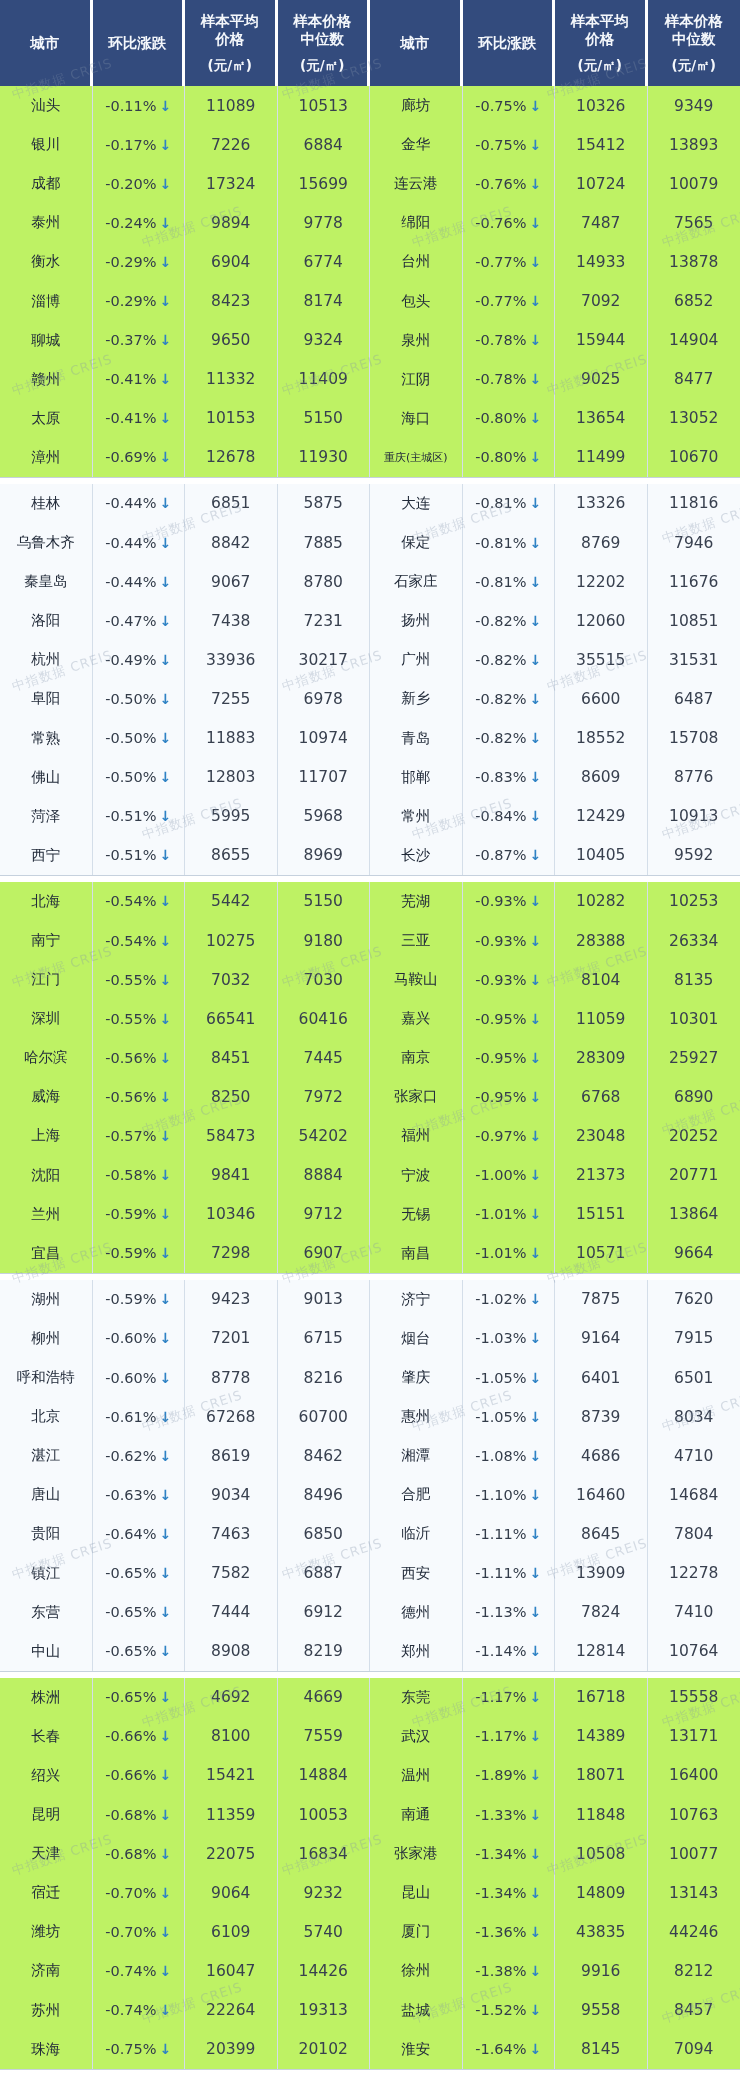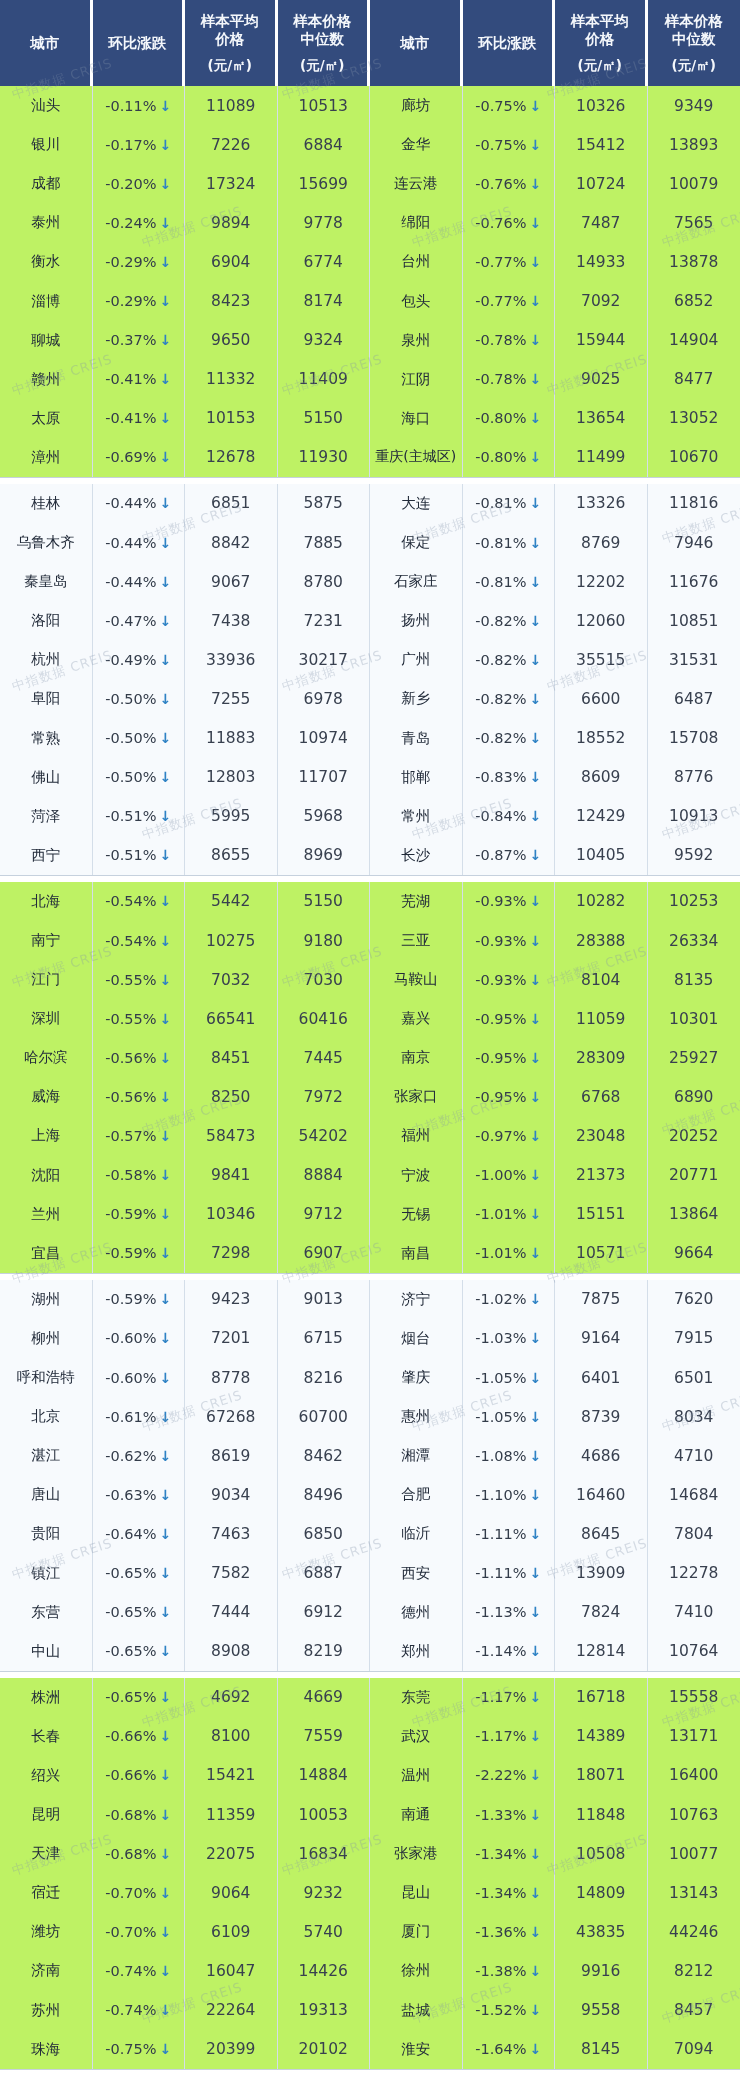--- a/index.html
+++ b/index.html
@@ -37,21 +37,21 @@
     height:39.1px;
   }
   .cell{
     display:flex;align-items:center;justify-content:center;
     border-right:1px solid #d4dee9;
     font-size:15.5px;color:#38404f;
     box-sizing:border-box;overflow:hidden;white-space:nowrap;
   }
   .cell:last-child{border-right:none;align-items:center;}
   .cell.city{color:#222b3a;font-size:14.5px;}
-  .cell.city.long{font-size:14px;justify-content:center;}
+  .cell.city.long{font-size:11px;justify-content:center;}
   .cell.change{color:#333c4a;font-size:14.5px;}
   .arrow{color:#2e82c4;font-size:14px;margin-left:3px;font-weight:bold;}
   
   .wm-layer{
     position:absolute;inset:0;z-index:3;pointer-events:none;overflow:hidden;
   }
   .wm{
     position:absolute;
     transform:rotate(-18deg);
     color:rgba(130,145,168,0.30);
@@ -1295,21 +1295,21 @@
           <div class="cell price">
             <span class="val">15421</span>
           </div>
           <div class="cell price">
             <span class="val">14884</span>
           </div>
           <div class="cell city">
             <span class="val">温州</span>
           </div>
           <div class="cell change">
-            <span class="val">-2.22%</span>
+            <span class="val">-1.89%</span>
             <span class="arrow">↓</span>
           </div>
           <div class="cell price">
             <span class="val">18071</span>
           </div>
           <div class="cell price">
             <span class="val">16400</span>
           </div>
         </div>
         <div class="row">

